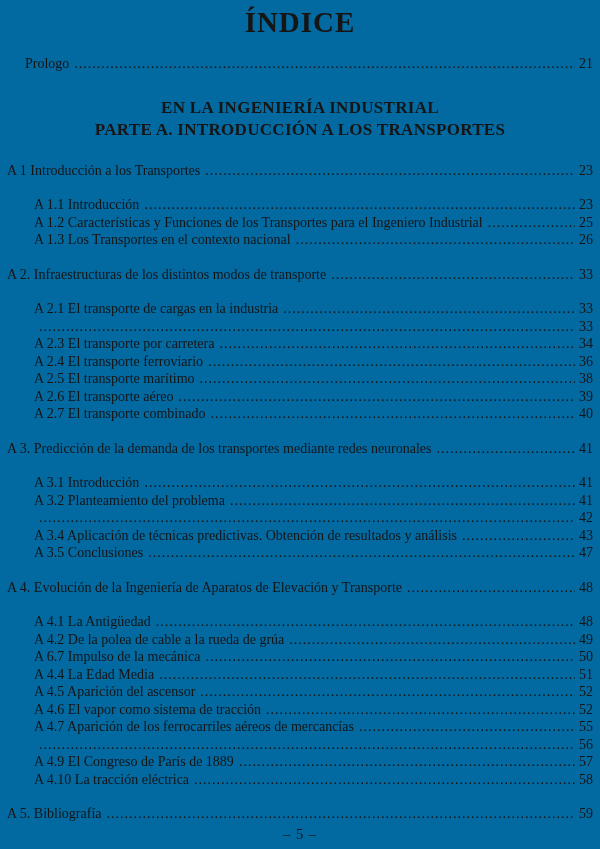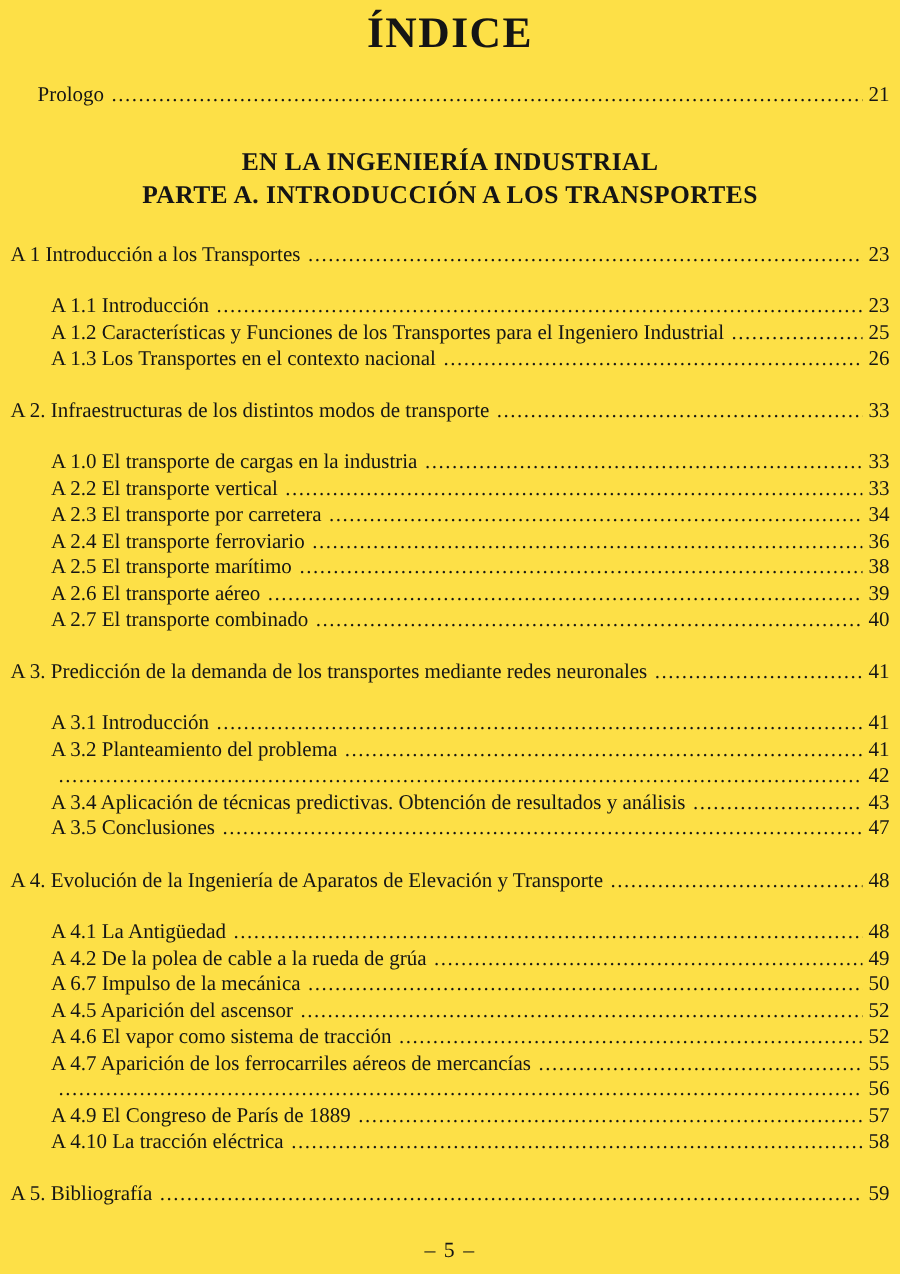--- a/index.html
+++ b/index.html
@@ -5,21 +5,21 @@
   html, body {
     margin: 0;
     padding: 0;
     background: #e8e8e8;
   }
   .page {
     position: relative;
     width: 600px;
     height: 849px;
     margin: 0;
-    background: #fde047;
+    background: #0369a1;
     color: #151515;
     font-family: "Liberation Serif", "DejaVu Serif", serif;
     overflow: hidden;
     box-sizing: border-box;
   }
   .title {
     margin: 0;
     padding-top: 5px;
     text-align: center;
     font-size: 29px;
@@ -114,26 +114,25 @@
           <span class="toc-label">A 1.3 Los Transportes en el contexto nacional</span>
           <span class="dots"></span>
           <span class="toc-page">26</span>
         </div>
         <div class="toc-row gap">
           <span class="toc-label">A 2. Infraestructuras de los distintos modos de transporte</span>
           <span class="dots"></span>
           <span class="toc-page">33</span>
         </div>
         <div class="toc-row sub gap">
-          <span class="toc-label">A 1.0 El transporte de cargas en la industria</span>
+          <span class="toc-label">A 2.1 El transporte de cargas en la industria</span>
           <span class="dots"></span>
           <span class="toc-page">33</span>
         </div>
         <div class="toc-row sub">
-          <span class="toc-label">A 2.2 El transporte vertical</span>
           <span class="dots"></span>
           <span class="toc-page">33</span>
         </div>
         <div class="toc-row sub">
           <span class="toc-label">A 2.3 El transporte por carretera</span>
           <span class="dots"></span>
           <span class="toc-page">34</span>
         </div>
         <div class="toc-row sub">
           <span class="toc-label">A 2.4 El transporte ferroviario</span>
@@ -196,20 +195,25 @@
         </div>
         <div class="toc-row sub">
           <span class="toc-label">A 4.2 De la polea de cable a la rueda de grúa</span>
           <span class="dots"></span>
           <span class="toc-page">49</span>
         </div>
         <div class="toc-row sub">
           <span class="toc-label">A 6.7 Impulso de la mecánica</span>
           <span class="dots"></span>
           <span class="toc-page">50</span>
+        </div>
+        <div class="toc-row sub">
+          <span class="toc-label">A 4.4 La Edad Media</span>
+          <span class="dots"></span>
+          <span class="toc-page">51</span>
         </div>
         <div class="toc-row sub">
           <span class="toc-label">A 4.5 Aparición del ascensor</span>
           <span class="dots"></span>
           <span class="toc-page">52</span>
         </div>
         <div class="toc-row sub">
           <span class="toc-label">A 4.6 El vapor como sistema de tracción</span>
           <span class="dots"></span>
           <span class="toc-page">52</span>

